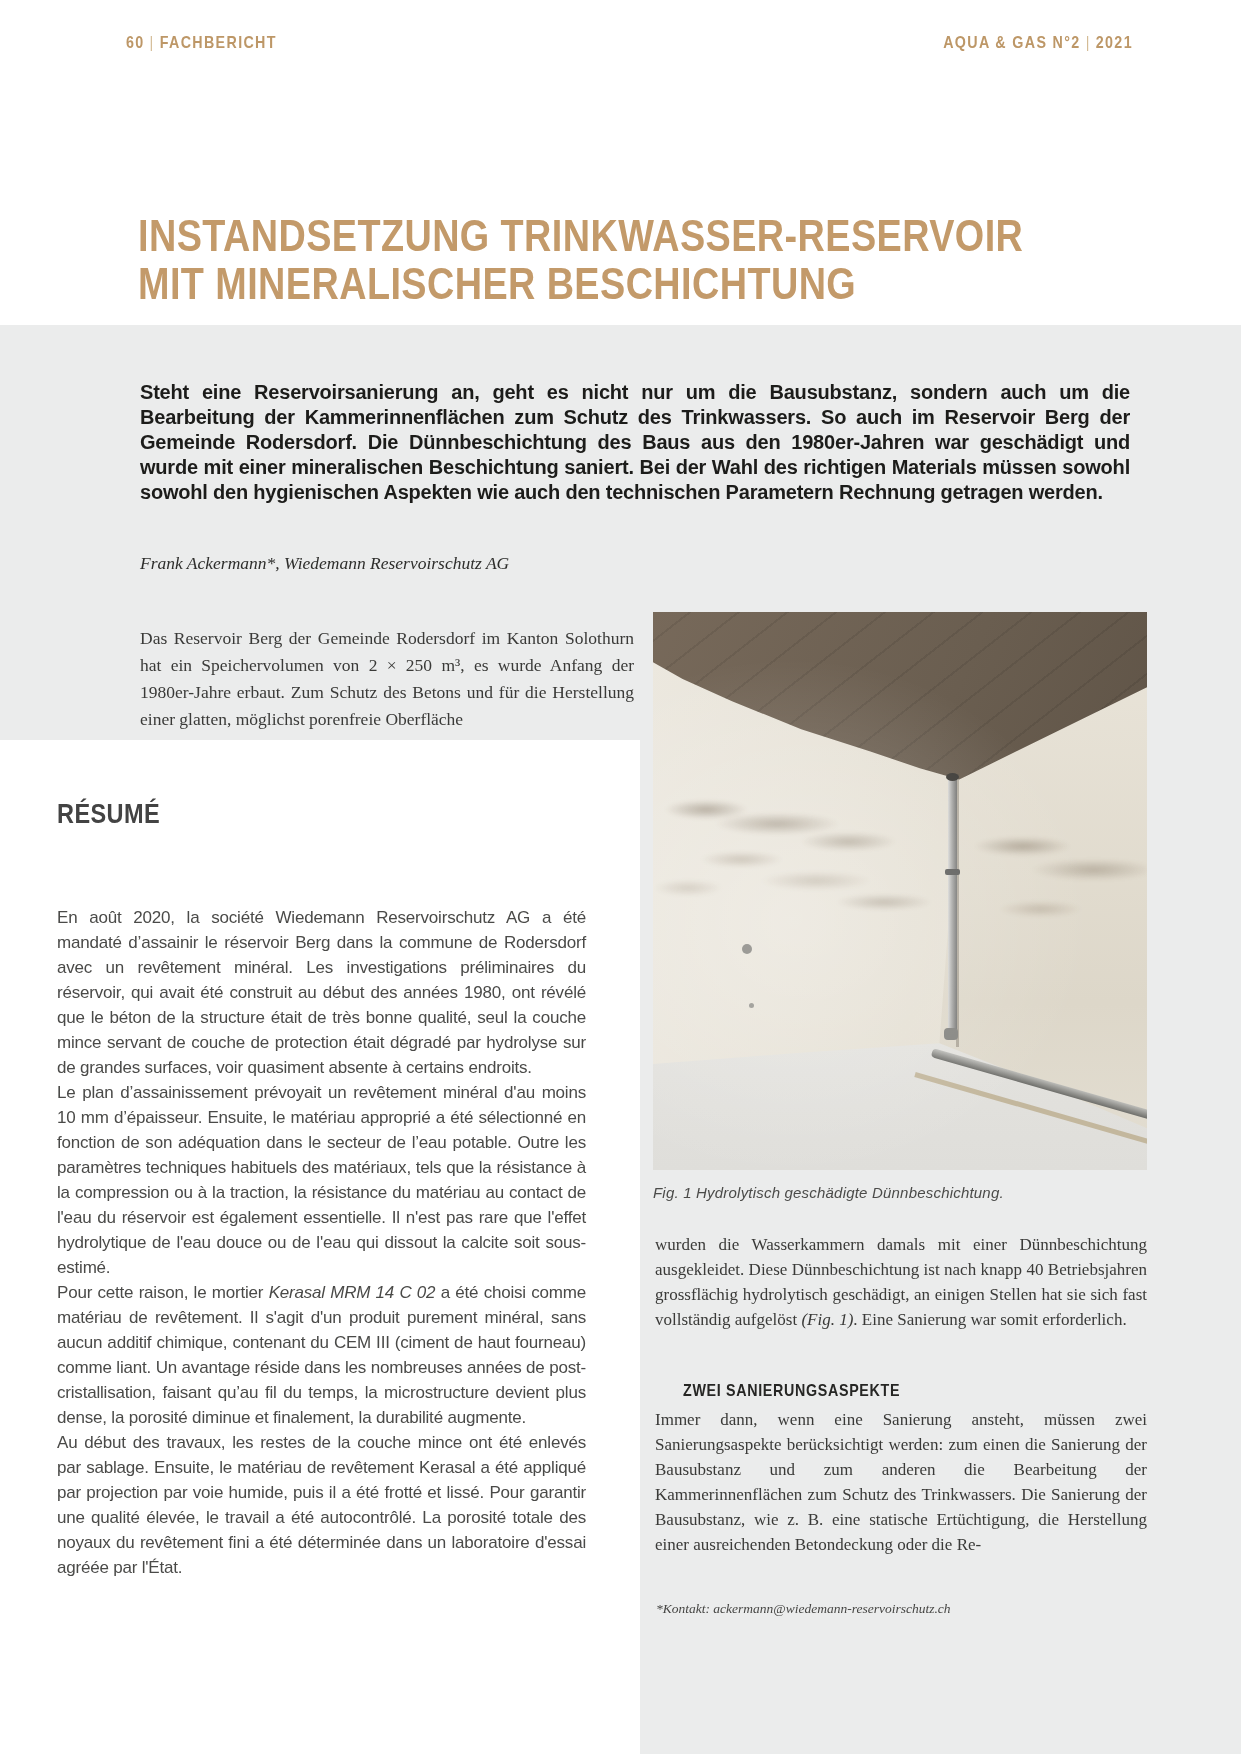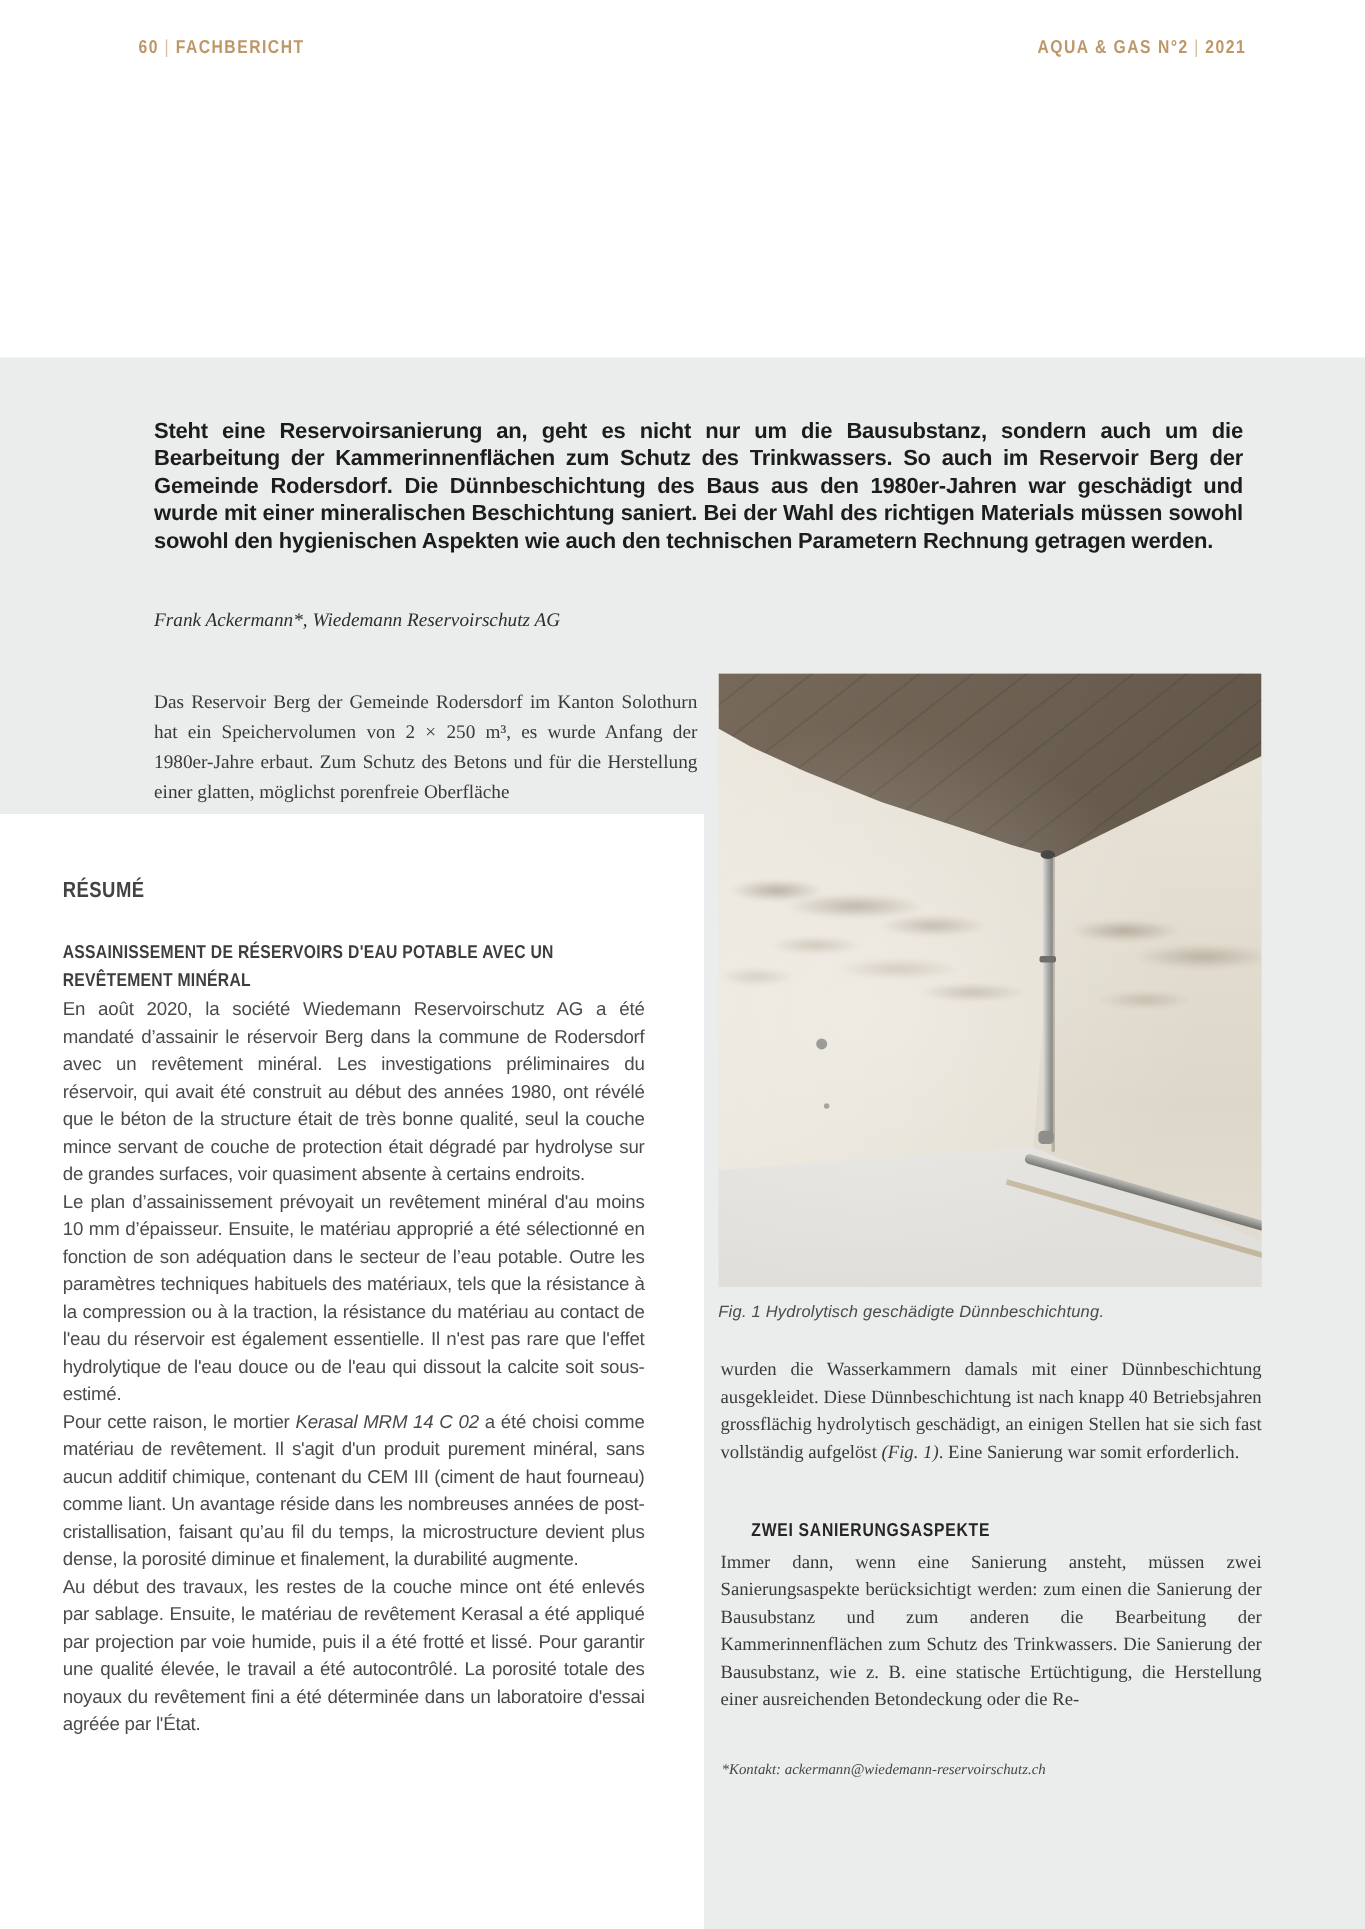--- a/index.html
+++ b/index.html
@@ -118,21 +118,21 @@
     font-family:"Liberation Serif", serif; font-size:17px; line-height:25px;
     color:#3a3a38; text-align:justify;
   }
   .footnote {
     position:absolute; left:656px; top:1585px;
     font-family:"Liberation Serif", serif; font-style:italic; font-size:13.5px; color:#454543;margin-top:16px;
   }
   .it { font-style:italic; }
 
   
-  .res-heading { position:absolute; left:57px; top:798px; font-weight:bold; font-size:20px; letter-spacing:.5px; color:#434343; }
+  .res-heading { position:absolute; left:57px; top:798px; font-weight:bold; font-size:28px; letter-spacing:.5px; color:#434343; }
   .res-sub {
     position:absolute; left:57px; top:853px; width:540px;
     font-weight:bold; font-size:17px; line-height:25px; letter-spacing:.3px; color:#3e3e3c;
   }
   .res-body {
     position:absolute; left:57px; top:905px; width:529px;
     font-size:17px; line-height:25px; letter-spacing:-.2px; color:#4a4a48; text-align:justify;
   }
   .res-body p { margin:0; }
 </style>
@@ -148,20 +148,24 @@
     <span class="scx">
       <span>60</span><span class="bar">|</span><span>FACHBERICHT</span>
     </span>
   </div>
   <div class="hdr hdr-right">
     <span class="scxr">
       <span>AQUA &amp; GAS</span>&nbsp;<span>N°2</span><span class="bar">|</span><span>2021</span>
     </span>
   </div>
 
+  <h1 class="title">
+    <span class="scx">INSTANDSETZUNG TRINKWASSER-RESERVOIR</span><br>
+    <span class="scx">MIT MINERALISCHER BESCHICHTUNG</span>
+  </h1>
 
   <p class="lead">Steht eine Reservoirsanierung an, geht es nicht nur um die Bausubstanz, sondern auch um die Bearbeitung der Kammerinnenflächen zum Schutz des Trinkwassers. So auch im Reservoir Berg der Gemeinde Rodersdorf. Die Dünnbeschichtung des Baus aus den 1980er-Jahren war geschädigt und wurde mit einer mineralischen Beschichtung saniert. Bei der Wahl des richtigen Materials müssen sowohl sowohl den hygienischen Aspekten wie auch den technischen Parametern Rechnung getragen werden.</p>
 
   <p class="author">Frank Ackermann*, Wiedemann Reservoirschutz AG</p>
 
   <p class="intro">Das Reservoir Berg der Gemeinde Rodersdorf im Kanton Solothurn hat ein Speichervolumen von 2 × 250 m³, es wurde Anfang der 1980er-Jahre erbaut. Zum Schutz des Betons und für die Herstellung einer glatten, möglichst porenfreie Oberfläche</p>
 
   <figure class="photo">
     <div class="ph-right-wall"></div>
     <div class="ph-stains-left"></div>
@@ -190,24 +194,20 @@
   </h3>
 
   <p class="gcol2">Immer dann, wenn eine Sanierung ansteht, müssen zwei Sanierungsaspekte berücksichtigt werden: zum einen die Sanierung der Bausubstanz und zum anderen die Bearbeitung der Kammerinnenflächen zum Schutz des Trinkwassers. Die Sanierung der Bausubstanz, wie z. B. eine statische Ertüchtigung, die Herstellung einer ausreichenden Betondeckung oder die Re-</p>
 
   <p class="footnote">*Kontakt: ackermann@wiedemann-reservoirschutz.ch</p>
 
   <h2 class="res-heading">
     <span class="scx">RÉSUMÉ</span>
   </h2>
 
-  <div class="res-sub">
-    <span class="scx">ASSAINISSEMENT DE RÉSERVOIRS D'EAU POTABLE AVEC UN</span><br>
-    <span class="scx">REVÊTEMENT MINÉRAL</span>
-  </div>
 
   <div class="res-body">
     <p>En août 2020, la société Wiedemann Reservoirschutz AG a été mandaté d’assainir le réservoir Berg dans la commune de Rodersdorf avec un revêtement minéral. Les investigations préliminaires du réservoir, qui avait été construit au début des années 1980, ont révélé que le béton de la structure était de très bonne qualité, seul la couche mince servant de couche de protection était dégradé par hydrolyse sur de grandes surfaces, voir quasiment absente à certains endroits.</p>
     <p>Le plan d’assainissement prévoyait un revêtement minéral d'au moins 10 mm d’épaisseur. Ensuite, le matériau approprié a été sélectionné en fonction de son adéquation dans le secteur de l’eau potable. Outre les paramètres techniques habituels des matériaux, tels que la résistance à la compression ou à la traction, la résistance du matériau au contact de l'eau du réservoir est également essentielle. Il n'est pas rare que l'effet hydrolytique de l'eau douce ou de l'eau qui dissout la calcite soit sous-estimé.</p>
     <p><span>Pour cette raison, le mortier </span><span class="it">Kerasal MRM 14 C 02</span><span> a été choisi comme matériau de revêtement. Il s'agit d'un produit purement minéral, sans aucun additif chimique, contenant du CEM III (ciment de haut fourneau) comme liant. Un avantage réside dans les nombreuses années de post-cristallisation, faisant qu’au fil du temps, la microstructure devient plus dense, la porosité diminue et finalement, la durabilité augmente.</span></p>
     <p>Au début des travaux, les restes de la couche mince ont été enlevés par sablage. Ensuite, le matériau de revêtement Kerasal a été appliqué par projection par voie humide, puis il a été frotté et lissé. Pour garantir une qualité élevée, le travail a été autocontrôlé. La porosité totale des noyaux du revêtement fini a été déterminée dans un laboratoire d'essai agréée par l'État.</p>
   </div>
 
 </div>
 

